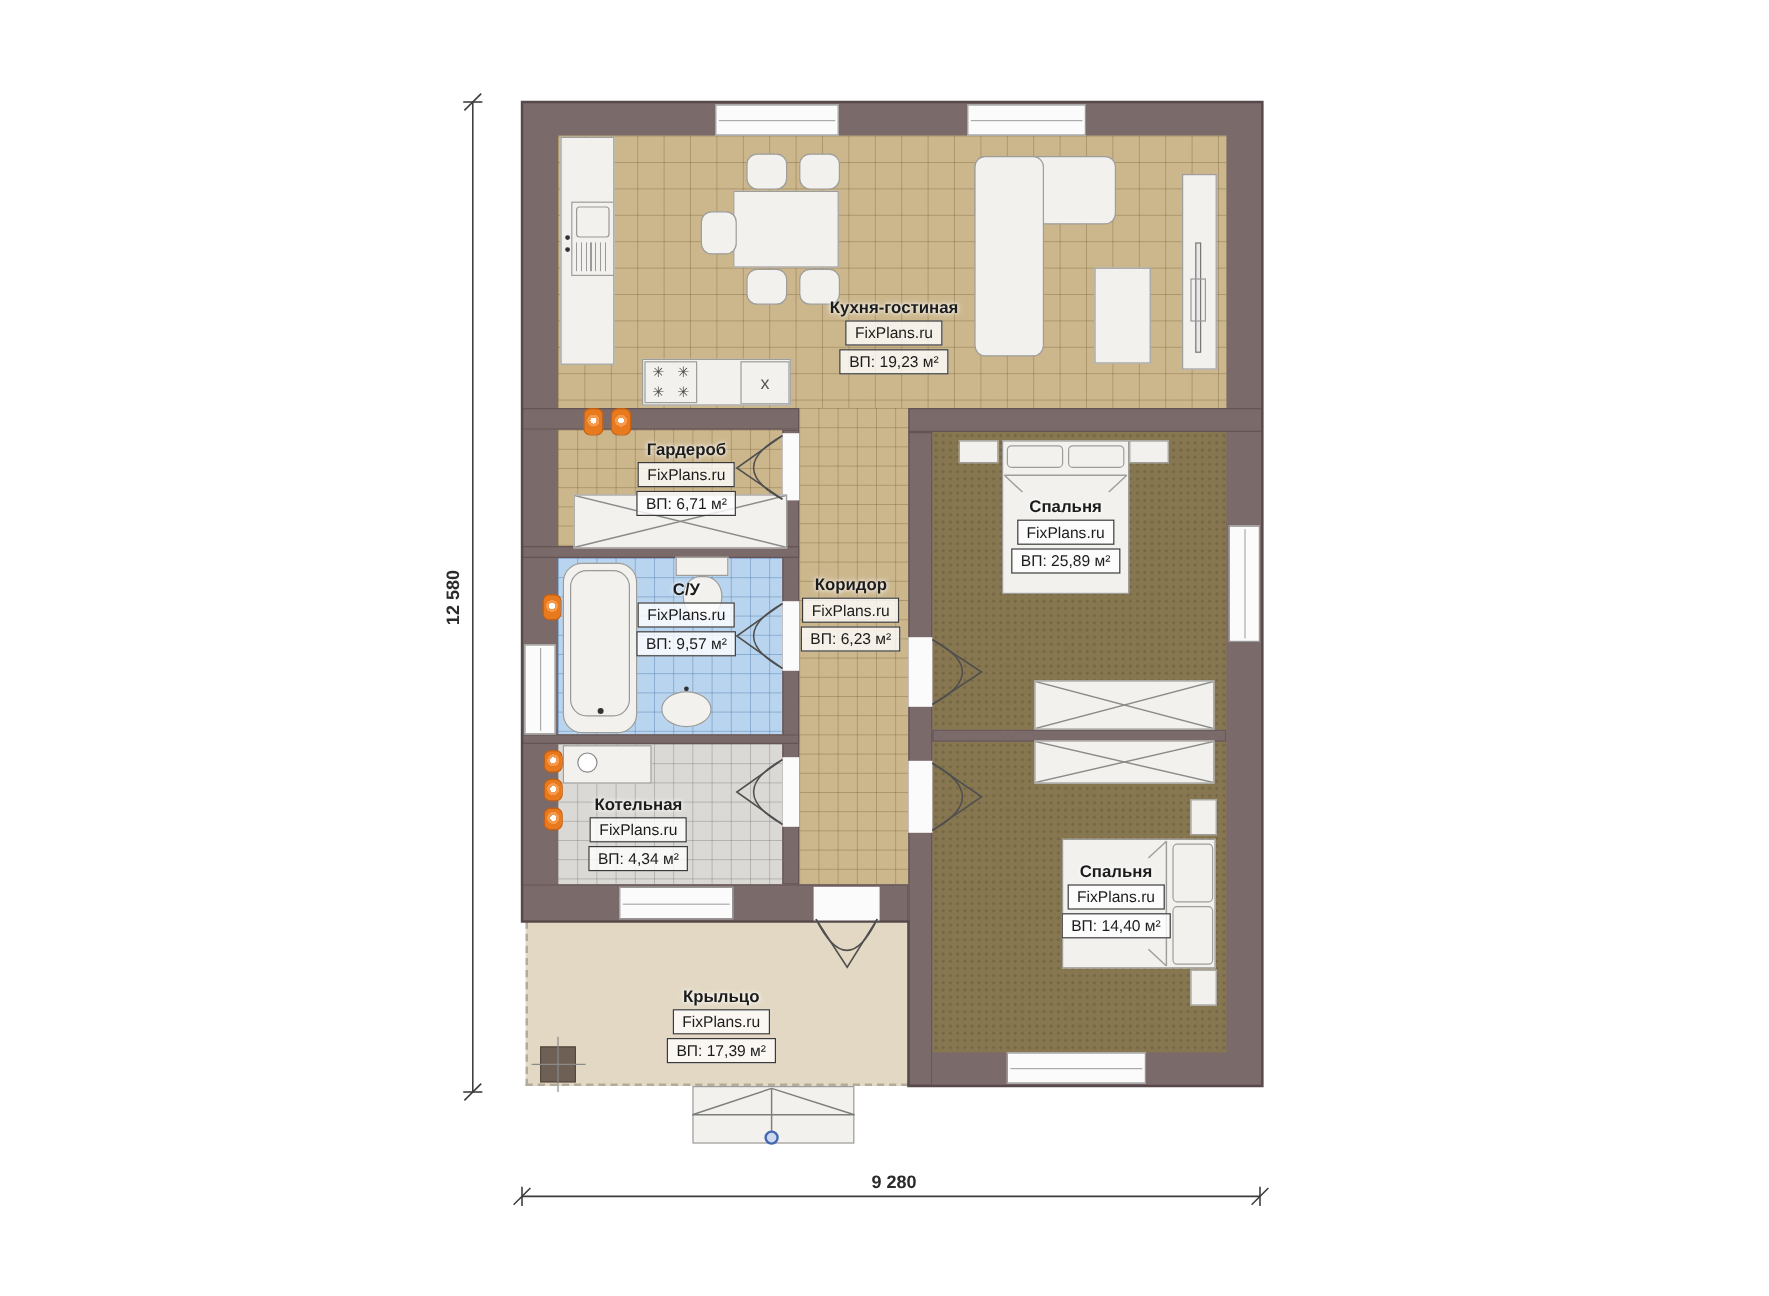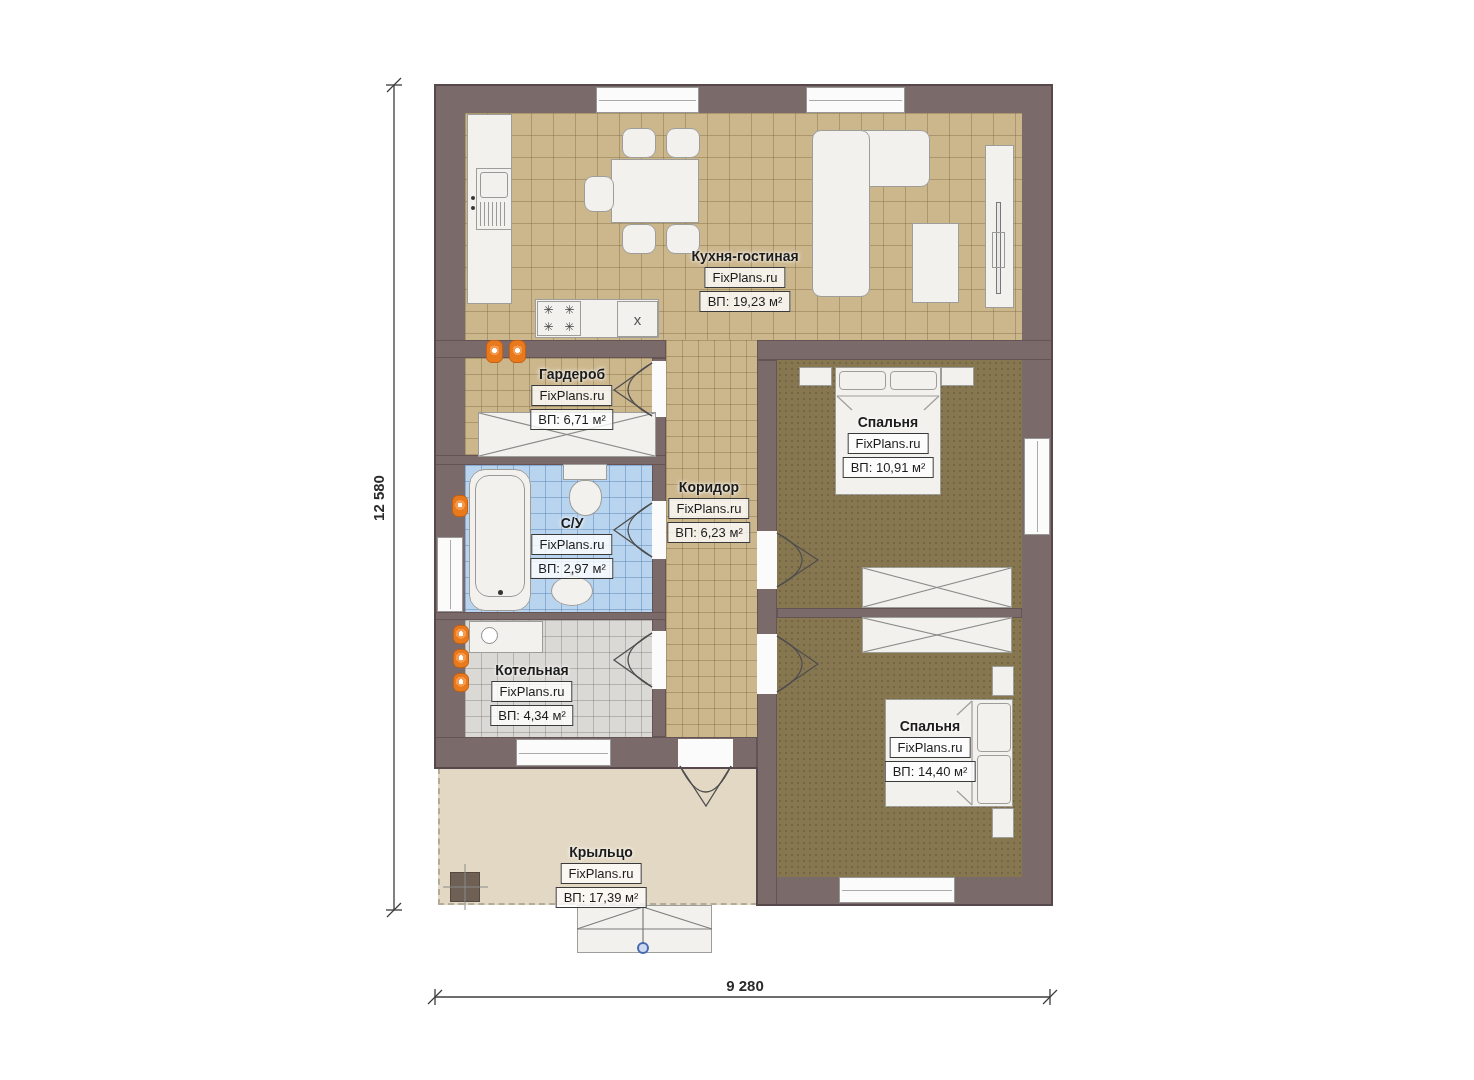--- a/index.html
+++ b/index.html
@@ -258,46 +258,46 @@
   <div class="room-label" style="left:745px;top:248px;">
     <div class="room-name">Кухня-гостиная</div>
     <div class="room-box">FixPlans.ru</div>
     <div class="room-box">ВП: 19,23 м²</div>
   </div>
   <div class="room-label" style="left:572px;top:366px;">
     <div class="room-name">Гардероб</div>
     <div class="room-box">FixPlans.ru</div>
     <div class="room-box">ВП: 6,71 м²</div>
   </div>
-  <div class="room-label" style="left:572px;top:515px;">
+  <div class="room-label" style="left:572px;top:483px;">
     <div class="room-name">С/У</div>
     <div class="room-box">FixPlans.ru</div>
-    <div class="room-box">ВП: 2,97 м²</div>
+    <div class="room-box">ВП: 9,57 м²</div>
   </div>
   <div class="room-label" style="left:709px;top:479px;">
     <div class="room-name">Коридор</div>
     <div class="room-box">FixPlans.ru</div>
     <div class="room-box">ВП: 6,23 м²</div>
   </div>
   <div class="room-label" style="left:532px;top:662px;">
     <div class="room-name">Котельная</div>
     <div class="room-box">FixPlans.ru</div>
     <div class="room-box">ВП: 4,34 м²</div>
   </div>
   <div class="room-label" style="left:888px;top:414px;">
     <div class="room-name">Спальня</div>
     <div class="room-box">FixPlans.ru</div>
-    <div class="room-box">ВП: 10,91 м²</div>
+    <div class="room-box">ВП: 25,89 м²</div>
   </div>
   <div class="room-label" style="left:930px;top:718px;">
     <div class="room-name">Спальня</div>
     <div class="room-box">FixPlans.ru</div>
     <div class="room-box">ВП: 14,40 м²</div>
   </div>
-  <div class="room-label" style="left:601px;top:844px;">
+  <div class="room-label" style="left:601px;top:822px;">
     <div class="room-name">Крыльцо</div>
     <div class="room-box">FixPlans.ru</div>
     <div class="room-box">ВП: 17,39 м²</div>
   </div>
 
   <div class="dim-label" style="left:378px;top:498px;transform:translate(-50%,-50%) rotate(-90deg);">12 580</div>
   <div class="dim-label" style="left:745px;top:977px;transform:translateX(-50%);">9 280</div>
 
 </div>
 

